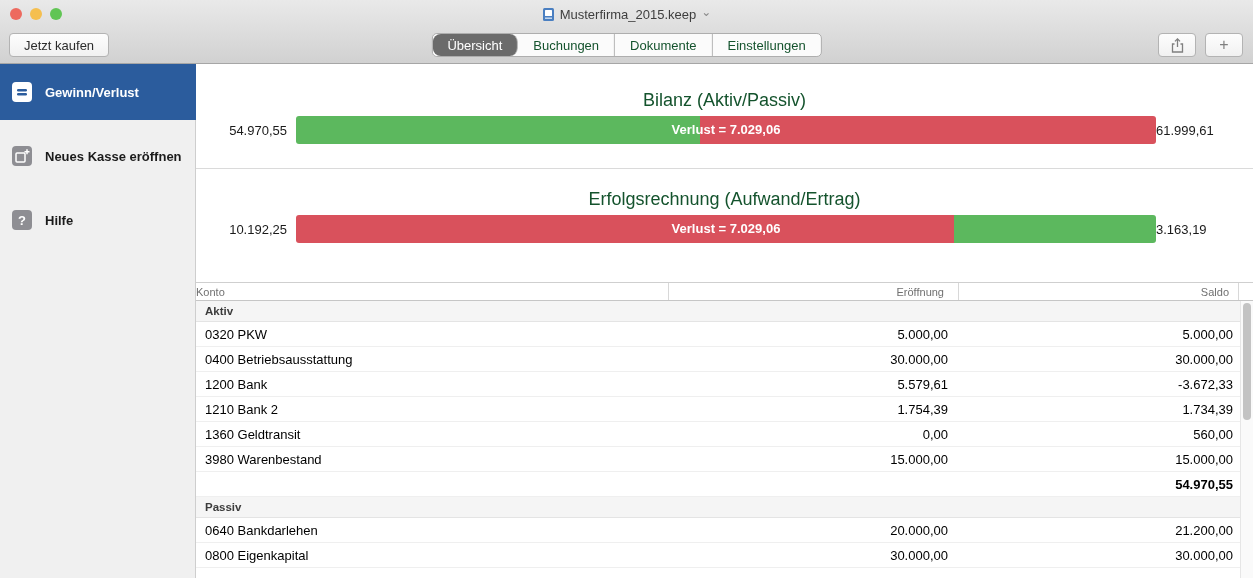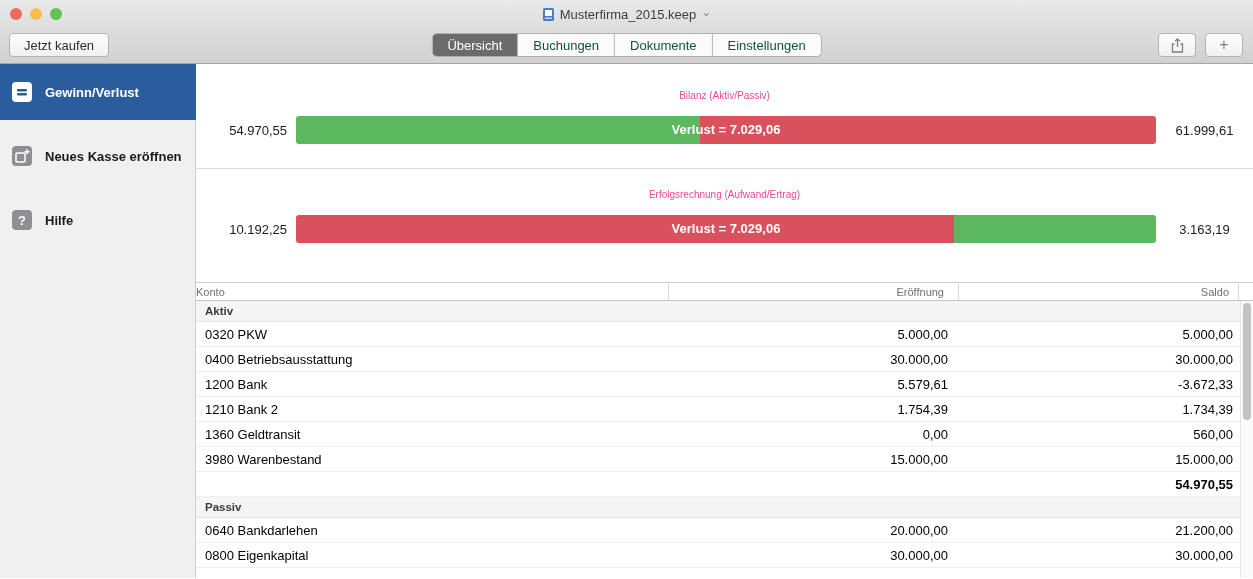--- a/index.html
+++ b/index.html
@@ -19,42 +19,42 @@
   .btn { height:24px; border:1px solid #b3b3b3; border-radius:4px;
     background:linear-gradient(#fdfdfd,#f1f1f1); font-size:13px; color:#2c2c2c;
     font-family:inherit; cursor:default; }
   .buy { position:absolute; left:9px; top:0; padding:0 14px; }
   .segments { position:absolute; left:50%; transform:translateX(-50%); top:0;
     display:flex; height:24px; border-radius:5px; overflow:hidden;
     border:1px solid #aeaeae; background:#fbfbfb; }
   .seg { border:none; border-right:1px solid #b5b5b5; background:transparent;
     font-size:13px; color:#14532d; padding:0 15px; font-family:inherit; height:100%; }
   .seg:last-child { border-right:none; }
-  .seg.selected { background:#6b6b6b; color:#fff; }
+  .seg.selected { background:#6b6b6b; color:#fff;border-radius:8px; }
   .right-btns { position:absolute; right:10px; top:0; display:flex; gap:9px; }
   .tb { width:38px; display:flex; align-items:center; justify-content:center; }
   .plus-glyph { font-size:16px; color:#7f7f7f; line-height:1; }
 
   
   .main { display:flex; height:514px; }
   .sidebar { width:196px; background:#f0f0f0; border-right:1px solid #cecece; }
   .side-item { height:56px; display:flex; align-items:center; gap:13px;
     padding-left:12px; font-size:13px; font-weight:bold; color:#1b1b1b; margin-top:8px; }
   .side-item.selected { background:#2b5c9d; color:#fff; margin-top:0;
     width:196px; }
   .content { flex:1; background:#fff; position:relative; overflow:hidden; }
 
   
-  .chart-title { text-align:center; font-size:10px; color:#ec4899; height:16px; }
+  .chart-title { text-align:center; font-size:18px; color:#14532d; height:16px; }
   .chart1 { margin-top:26px; }
   .chart2 { margin-top:20px; }
   .chart-row { display:flex; align-items:center; margin-top:10px; }
   .cv { font-size:13px; color:#1a1a1a; white-space:nowrap; }
   .cv.left { width:100px; text-align:right; padding-right:9px; }
-  .cv.right { width:97px; text-align:center; padding-left:0; }
+  .cv.right { width:97px; text-align:left; padding-left:0; }
   .bar { flex:1; height:28px; position:relative; display:flex;
     border-radius:3px; overflow:hidden;align-items:center; }
   .bar-seg { height:100%; }
   .bar-label { position:absolute; inset:0; text-align:center; line-height:28px;
     color:#fff; font-weight:bold; font-size:13px; }
   .divider { border-top:1px solid #dadada; margin-top:24px; }
 
   
   .table-wrap { margin-top:39px; }
   .t-head { display:flex; height:19px; border-top:1px solid #cfcfcf;

